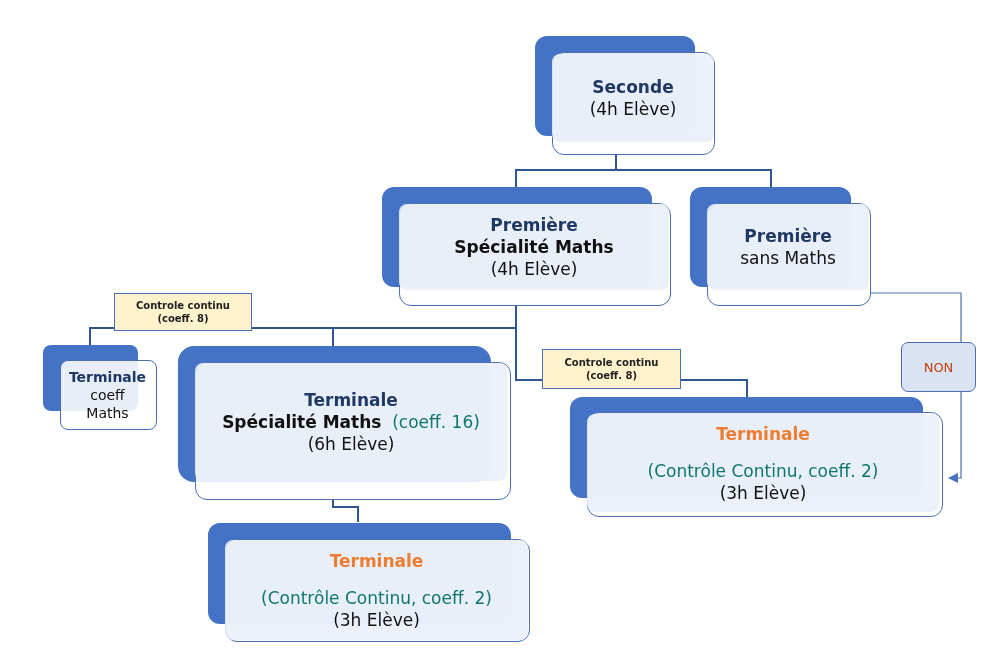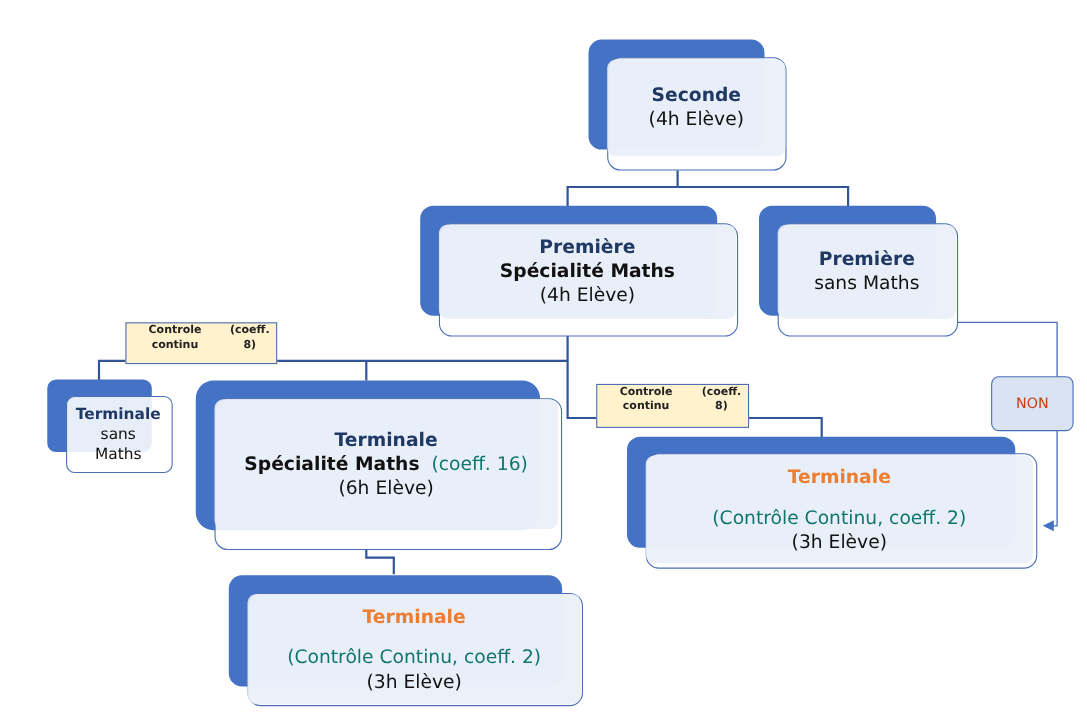--- a/index.html
+++ b/index.html
@@ -6,21 +6,21 @@
     body { width:988px; height:660px; position:relative; overflow:hidden; font-family:"DejaVu Sans", sans-serif; }
     #lines { position:absolute; left:0; top:0; width:988px; height:660px; }
     .node { position:absolute; }
     .node .back { position:absolute; background:#4472c4; border-radius:12px; }
     .node .front { position:absolute; background:rgba(255,255,255,0.88); border:1.5px solid #4a6fb5; border-radius:12px; box-sizing:border-box; }
     .node .text { position:absolute; display:flex; flex-direction:column; align-items:center; justify-content:center; text-align:center; font-size:17px; line-height:22px; color:#111; background:rgba(233,238,248,0.9); border-radius:8px; }
     .title { color:#1f3864; font-weight:bold; }
     .bold { font-weight:bold; color:#111; }
     .orange { color:#ed7d31; font-weight:bold; }
     .purple { color:#0f766e;margin-top:15px; }
-    .label { position:absolute; background:#fff2cc; border:1.5px solid #4a6fb5; border-radius:0; font-size:10px; line-height:13px; font-weight:bold; text-align:center; display:flex; flex-direction:row; justify-content:center; color:#222; box-sizing:border-box; }
+    .label { position:absolute; background:#fff2cc; border:1.5px solid #4a6fb5; border-radius:0; font-size:10px; line-height:13px; font-weight:bold; text-align:center; display:flex; flex-direction:column; justify-content:center; color:#222; box-sizing:border-box; }
     .non { position:absolute; background:#dae3f3; border:1.5px solid #4a6fb5; border-radius:7px; color:#c2410c; font-size:13px; display:flex; align-items:center; justify-content:center; box-sizing:border-box; }
   </style>
 </head>
 <body>
 
 <svg id="lines">
   <g stroke="#2f5597" stroke-width="2" fill="none">
     <path d="M616 155 V170 H516 V188 M616 170 H771 V188"></path>
     <path d="M516 305 V328 H90 V346 M333 328 V346 M516 328 V380 H545 M680 380 H747 V398"></path>
     <path d="M333 500 V507 H358 V522"></path>
@@ -62,21 +62,21 @@
 <div class="label" style="left:114px;top:293px;width:138px;height:38px;">
   <span>Controle continu</span>
   <span>(coeff. 8)</span>
 </div>
 
 <div class="node" style="left:43px;top:345px;">
   <div class="back" style="left:0;top:0;width:95px;height:66px;border-radius:8px;"></div>
   <div class="front" style="left:17px;top:15px;width:97px;height:70px;border-radius:8px;"></div>
   <div class="text" style="left:17px;top:16px;width:95px;height:68px;font-size:14px;line-height:18px;background:transparent;">
     <span class="title">Terminale</span>
-    <span>sans</span>
+    <span>coeff</span>
     <span>Maths</span>
   </div>
 </div>
 
 <div class="node" style="left:178px;top:346px;">
   <div class="back" style="left:0;top:0;width:313px;height:136px;border-radius:16px;"></div>
   <div class="front" style="left:17px;top:16px;width:316px;height:138px;"></div>
   <div class="text" style="left:17px;top:17px;width:312px;height:118px;">
     <span class="title">Terminale</span>
     <span><span class="bold">Spécialité Maths</span>&nbsp;&nbsp;<span class="purple">(coeff. 16)</span></span>

